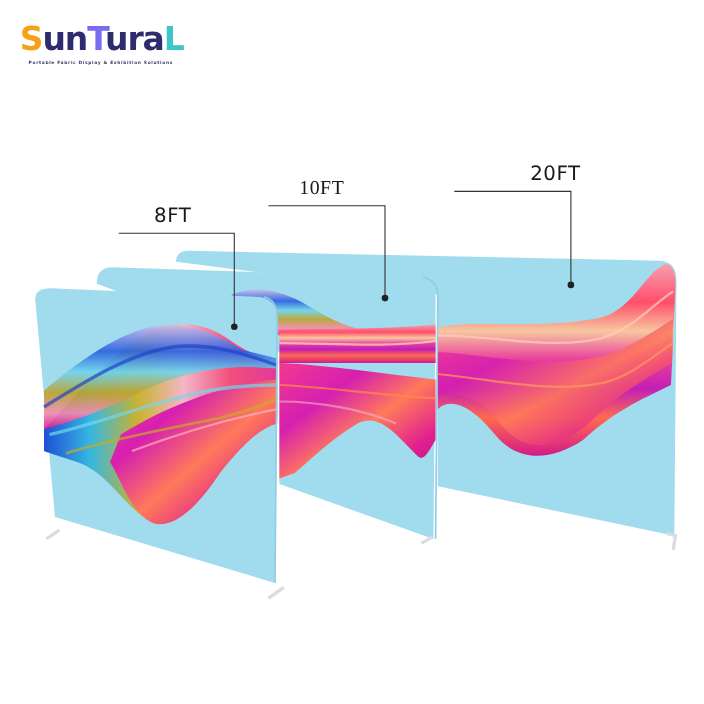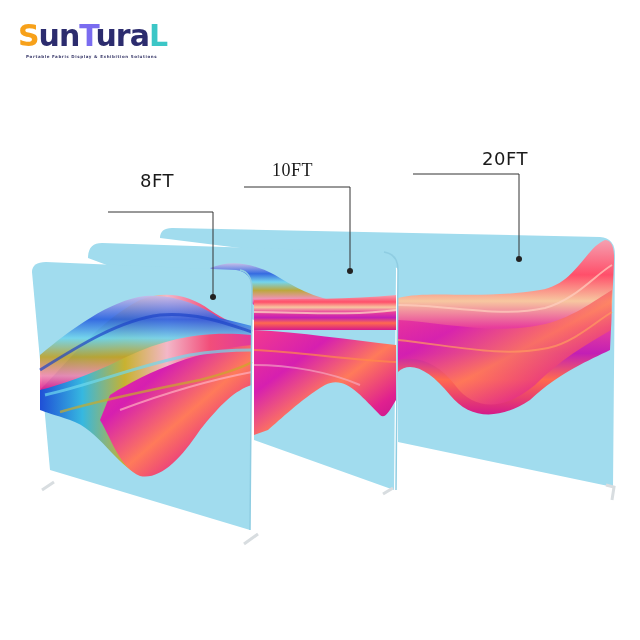--- a/index.html
+++ b/index.html
@@ -114,15 +114,15 @@
   <g>
     <polyline points="244,187 350,187 350,271" fill="none" stroke="#333333" stroke-width="1"></polyline>
     <circle cx="350" cy="271" r="3" fill="#222222"></circle>
   </g>
   <g>
     <polyline points="413,174 519,174 519,259" fill="none" stroke="#333333" stroke-width="1"></polyline>
     <circle cx="519" cy="259" r="3" fill="#222222"></circle>
   </g>
 </svg>
 
-<div class="size-label" style="left:140px; top:170px;">8FT</div>
+<div class="size-label" style="left:140px; top:186px;">8FT</div>
 <div class="size-label" style="left:272px; top:160px;font-family:Liberation Serif, serif;">10FT</div>
 <div class="size-label" style="left:440px; top:148px;margin-left:42px;">20FT</div>
 
 </body></html>

